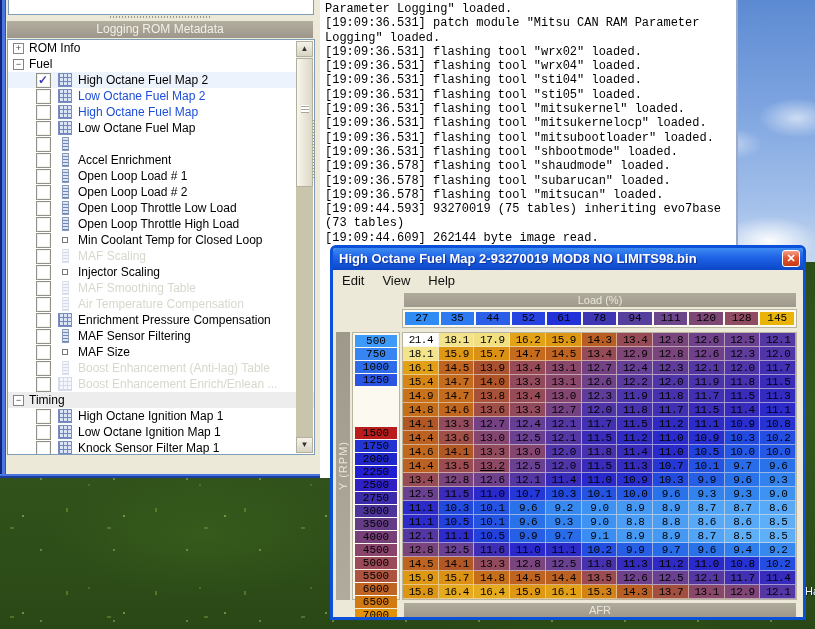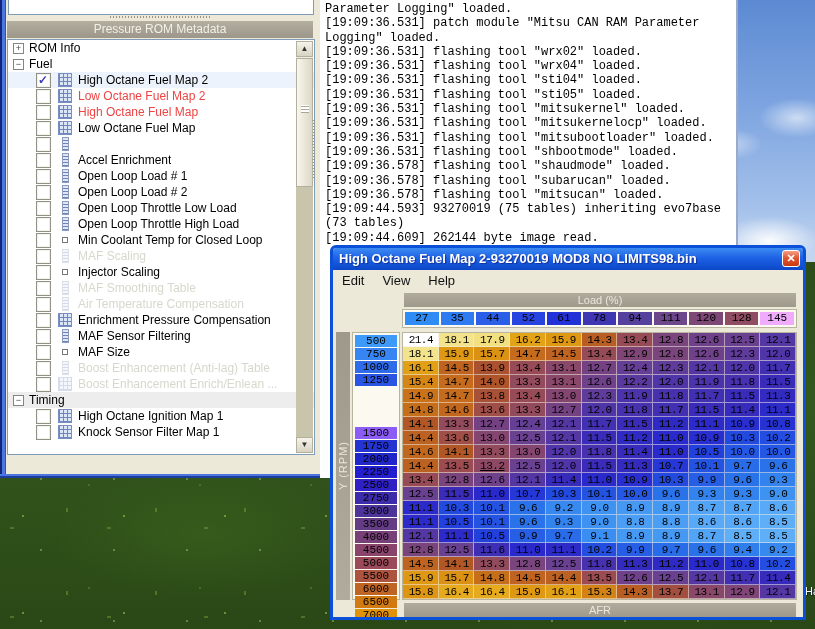--- a/index.html
+++ b/index.html
@@ -51,21 +51,21 @@
   .cb span{position:absolute;left:1px;top:-2px;color:#3b3bb4;font-size:12px;font-weight:bold;}
   .islot{width:14px;margin-right:6px;display:flex;justify-content:center;flex:0 0 auto;}
   .icon2d{width:12px;height:12px;background-color:#dce6f5;border:1px solid #7a8fc0;
     background-image:repeating-linear-gradient(0deg,#6e86c0 0 1px,transparent 1px 4px),
       repeating-linear-gradient(90deg,#6e86c0 0 1px,transparent 1px 4px);}
   .icon1d{width:5px;height:12px;background-color:#dce6f5;border:1px solid #8a9ab8;
     background-image:repeating-linear-gradient(0deg,#6e86c0 0 1px,transparent 1px 3px);}
   .iconsc{width:4px;height:4px;border:1px solid #777;background:#fff;}
   .dis-i{opacity:.3;}
   .t-normal{color:#000;}
-  .t-link{color:#ef4444;}
+  .t-link{color:#1d4ed8;}
   .t-disabled{color:#d6d8cc;}
   .row-selected{background:#edf3fc;}
   .row-band{background:#ededed;}
   .lbl{white-space:nowrap;overflow:hidden;text-overflow:ellipsis;max-width:215px;}
   
   #tree-sb{position:absolute;right:1px;top:1px;width:17px;height:412px;background:#efede2;}
   .sb-btn{position:absolute;left:0;width:17px;height:16px;background:linear-gradient(180deg,#f5f3ea,#d8d4c2);
     border:1px solid #b4b09e;box-sizing:border-box;text-align:center;font-size:8px;line-height:14px;color:#333;}
   #sb-up{top:0;}
   #sb-dn{bottom:0;}
@@ -120,21 +120,21 @@
 <div id="stage">
   <div id="grass"></div>
   <div id="sky"></div>
   <span id="icon-label">Ha</span>
 
   <div id="main-win">
     <div id="left-panel">
       <div class="blue-edge-l"></div>
       <div id="rom-list"></div>
       <div id="h-split"></div>
-      <div id="meta-hdr">Pressure ROM Metadata</div>
+      <div id="meta-hdr">Logging ROM Metadata</div>
       <div id="tree-box">
         <div id="tree-root">
             <div class="troot">
               <div class="expander">+</div>
               <span class="lbl t-normal">ROM Info</span>
             </div>
             <div class="troot">
               <div class="expander">−</div>
               <span class="lbl t-normal">Fuel</span>
             </div>
@@ -282,20 +282,27 @@
             <div class="troot row-band">
               <div class="expander">−</div>
               <span class="lbl t-normal">Timing</span>
             </div>
             <div class="tkid">
               <div class="cb"></div>
               <div class="islot">
                 <div class="icon2d"></div>
               </div>
               <span class="lbl t-normal">High Octane Ignition Map 1</span>
+            </div>
+            <div class="tkid">
+              <div class="cb"></div>
+              <div class="islot">
+                <div class="icon2d"></div>
+              </div>
+              <span class="lbl t-normal">Low Octane Ignition Map 1</span>
             </div>
             <div class="tkid">
               <div class="cb"></div>
               <div class="islot">
                 <div class="icon2d"></div>
               </div>
               <span class="lbl t-normal">Knock Sensor Filter Map 1</span>
             </div>
           </div>
         <div id="tree-sb">
@@ -346,28 +353,28 @@
           <div class="xh" style="background: rgb(46, 140, 244);">27</div>
           <div class="xh" style="background: rgb(46, 122, 240);">35</div>
           <div class="xh" style="background: rgb(44, 95, 232);">44</div>
           <div class="xh" style="background: rgb(40, 68, 224);">52</div>
           <div class="xh" style="background: rgb(34, 50, 216);">61</div>
           <div class="xh" style="background: rgb(63, 54, 180);">78</div>
           <div class="xh" style="background: rgb(85, 64, 158);">94</div>
           <div class="xh" style="background: rgb(108, 71, 140);">111</div>
           <div class="xh" style="background: rgb(126, 72, 118);">120</div>
           <div class="xh" style="background: rgb(143, 76, 98);">128</div>
-          <div class="xh" style="background: #f0abfc;">145</div>
+          <div class="xh" style="background: #eab308;">145</div>
         </div>
       <div id="yhdr">
           <div class="yh" style="background: rgb(62, 154, 248);">500</div>
           <div class="yh" style="background: rgb(54, 133, 242);">750</div>
           <div class="yh" style="background: rgb(47, 108, 234);">1000</div>
           <div class="yh" style="background: rgb(42, 85, 226);">1250</div>
-          <div class="yh" style="background: #8b5cf6; margin-top: 40px;">1500</div>
+          <div class="yh" style="background: #b91c1c; margin-top: 40px;">1500</div>
           <div class="yh" style="background: rgb(35, 52, 210);">1750</div>
           <div class="yh" style="background: rgb(32, 38, 202); text-align: center;">2000</div>
           <div class="yh" style="background: rgb(35, 31, 208);">2250</div>
           <div class="yh" style="background: rgb(46, 32, 196);">2500</div>
           <div class="yh" style="background: rgb(60, 44, 172);">2750</div>
           <div class="yh" style="background: rgb(76, 52, 154);">3000</div>
           <div class="yh" style="background: rgb(100, 60, 134);">3500</div>
           <div class="yh" style="background: rgb(120, 64, 120);">4000</div>
           <div class="yh" style="background: rgb(138, 68, 108);">4500</div>
           <div class="yh" style="background: rgb(154, 74, 88);">5000</div>

